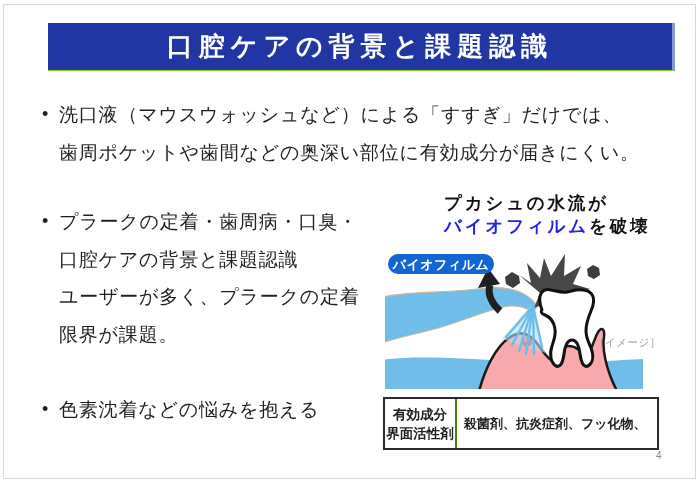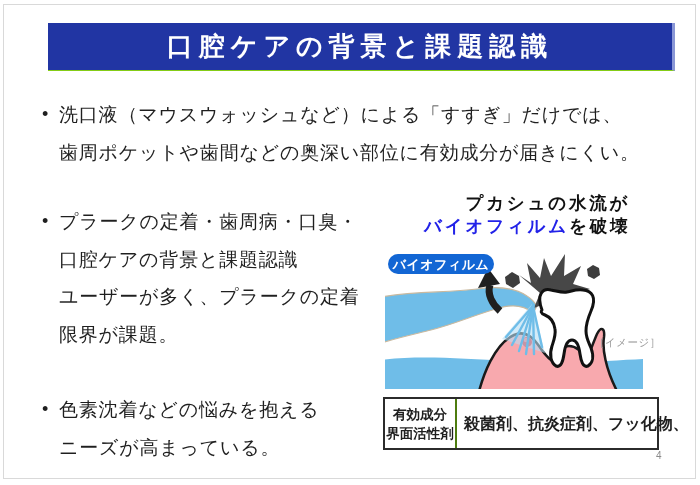--- a/index.html
+++ b/index.html
@@ -22,37 +22,37 @@
   .bullet{
     position:absolute;left:42px;display:flex;align-items:flex-start;
     font-size:19px;letter-spacing:0.8px;line-height:37.5px;color:#1f1f1f;
   }
   .bullet .marker{width:17px;flex:0 0 17px;font-size:18px;}
   .bullet .line{display:block;white-space:nowrap;}
   .b1{top:96px;}
   .b2{top:203px;}
   .b3{top:391px;}
   .fig-title{
-    position:absolute;left:424px;top:192px;
+    position:absolute;left:444px;top:192px;
     font-size:17.5px;font-weight:bold;letter-spacing:2.8px;line-height:23px;
-    color:#111111;white-space:nowrap;text-align:right;
+    color:#111111;white-space:nowrap;
   }
   .fig-title .hl{color:#2222e8;}
   .fig-svg{position:absolute;left:385px;top:247px;}
   .spec-table{
     position:absolute;left:383px;top:397px;width:276px;height:53px;
     border:2px solid #2b2b2b;box-sizing:border-box;display:flex;background:#ffffff;
   }
   .spec-table .c1{
     flex:0 0 70px;border-right:2px solid #4d7c0f;display:flex;flex-direction:column;
     align-items:center;justify-content:center;font-size:13.5px;font-weight:bold;line-height:19px;
   }
   .spec-table .c2{
     flex:1;display:flex;flex-direction:column;justify-content:center;
-    padding-left:7px;font-size:16px;font-weight:bold;line-height:19px;white-space:nowrap;
+    padding-left:7px;font-size:13px;font-weight:bold;line-height:19px;white-space:nowrap;
   }
   .page-num{position:absolute;left:656px;top:450px;font-size:10px;color:#8a8a8a;}
 </style>
 </head>
 <body>
 
 <div class="slide">
   <div class="page-border"></div>
 
   <div class="banner">
@@ -74,21 +74,20 @@
       <span class="line">口腔ケアの背景と課題認識</span>
       <span class="line">ユーザーが多く、プラークの定着</span>
       <span class="line">限界が課題。</span>
     </span>
   </div>
 
   <div class="bullet b3">
     <span class="marker">•</span>
     <span class="text">
       <span class="line">色素沈着などの悩みを抱える</span>
-      <span class="line">ニーズが高まっている。</span>
     </span>
   </div>
 
   <div class="fig-title">
     <span class="line" style="display:block;">プカシュの水流が</span>
     <span class="line" style="display:block;"><span class="hl">バイオフィルム</span><span>を破壊</span></span>
   </div>
 
   <svg class="fig-svg" width="300" height="142" viewBox="0 0 300 142">
 

